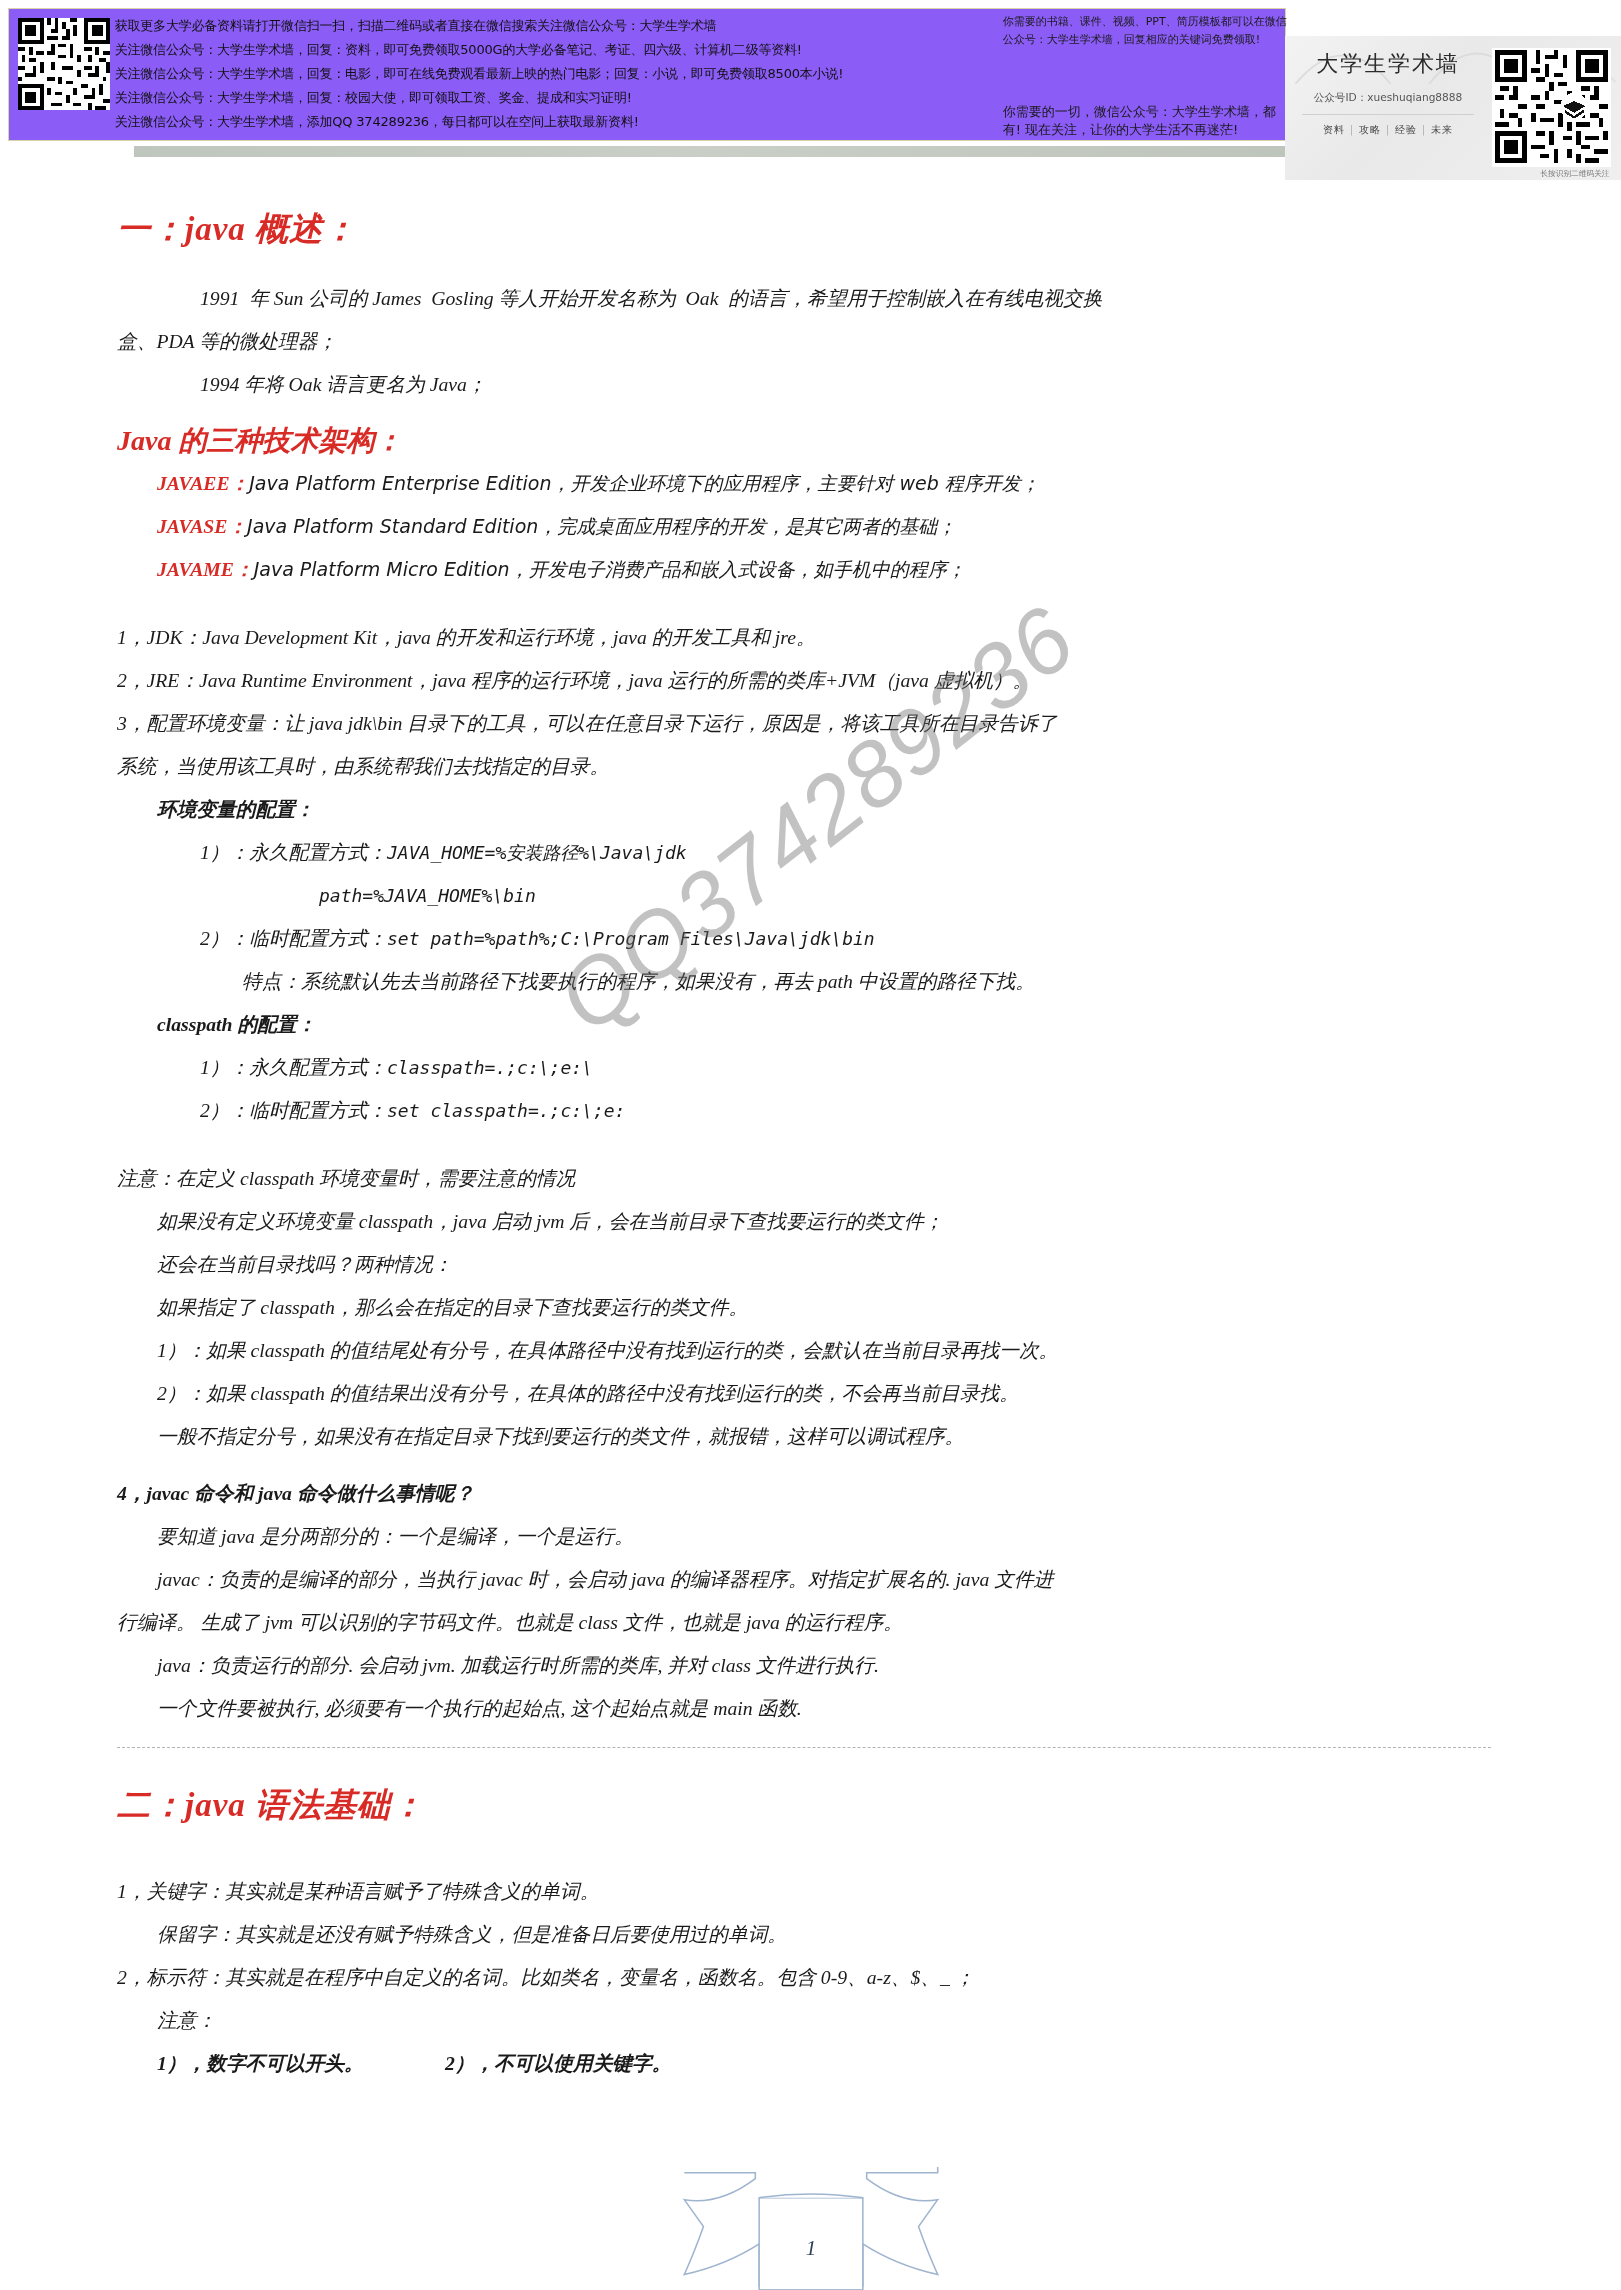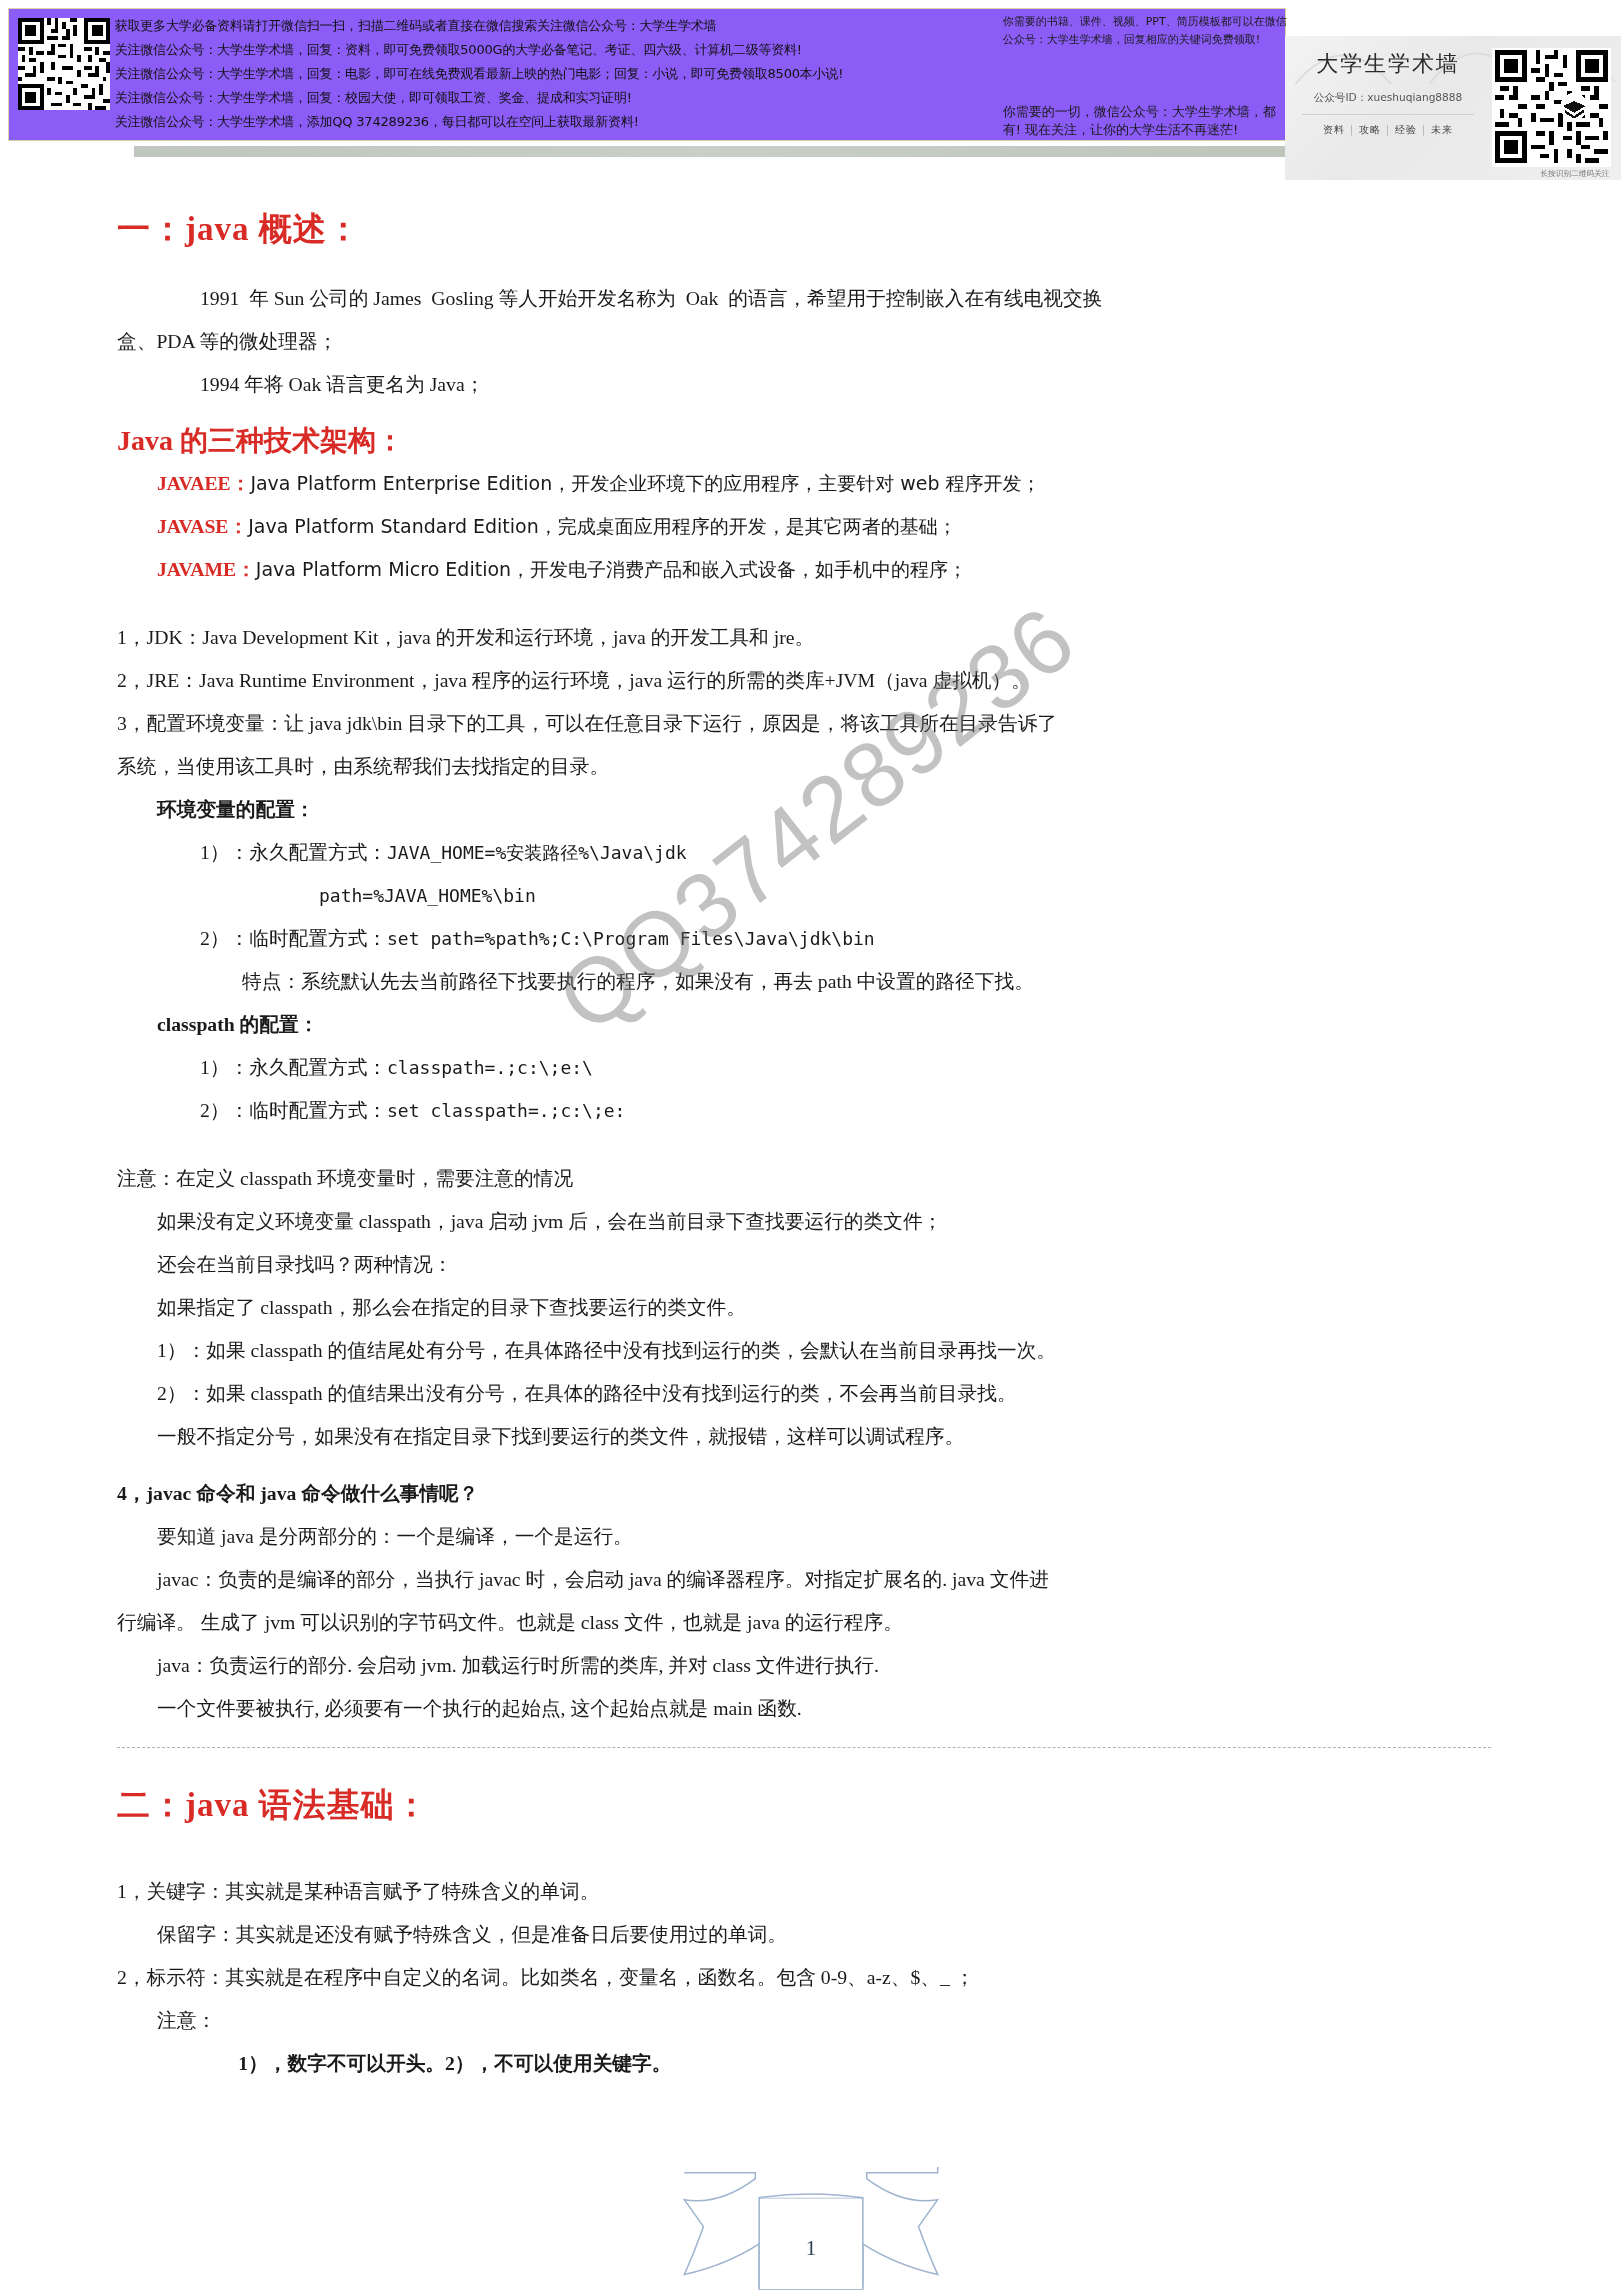--- a/index.html
+++ b/index.html
@@ -154,20 +154,21 @@
     z-index: 4;
     letter-spacing: 1.9px;
   }
 
   
   .page {
     position: absolute;
     left: 0; top: 0;
     width: 1622px;
     height: 2290px;
+    font-style: italic;
   }
   .content {
     position: absolute;
     left: 117px;
     top: 207px;
     width: 1383px;
   }
 
   h1.sec {
     margin: 0;
@@ -246,21 +247,21 @@
     position: absolute;
     left: 0; right: 0;
     top: 71px;
     text-align: center;
     font-family: "Liberation Serif","DejaVu Serif",serif;
     font-size: 21px;
     color: #2c3f57;
   }
 
   .two-col { display: flex; }
-  .two-col > div:first-child { width: 288px; text-align: right; }
+  .two-col > div:first-child { width: 288px; }
 </style>
 </head>
 <body>
 
 <div class="page">
 
   <div class="masthead-title">java 基础知识大全</div>
   <div class="masthead-strip"></div>
 
   <div class="content">

